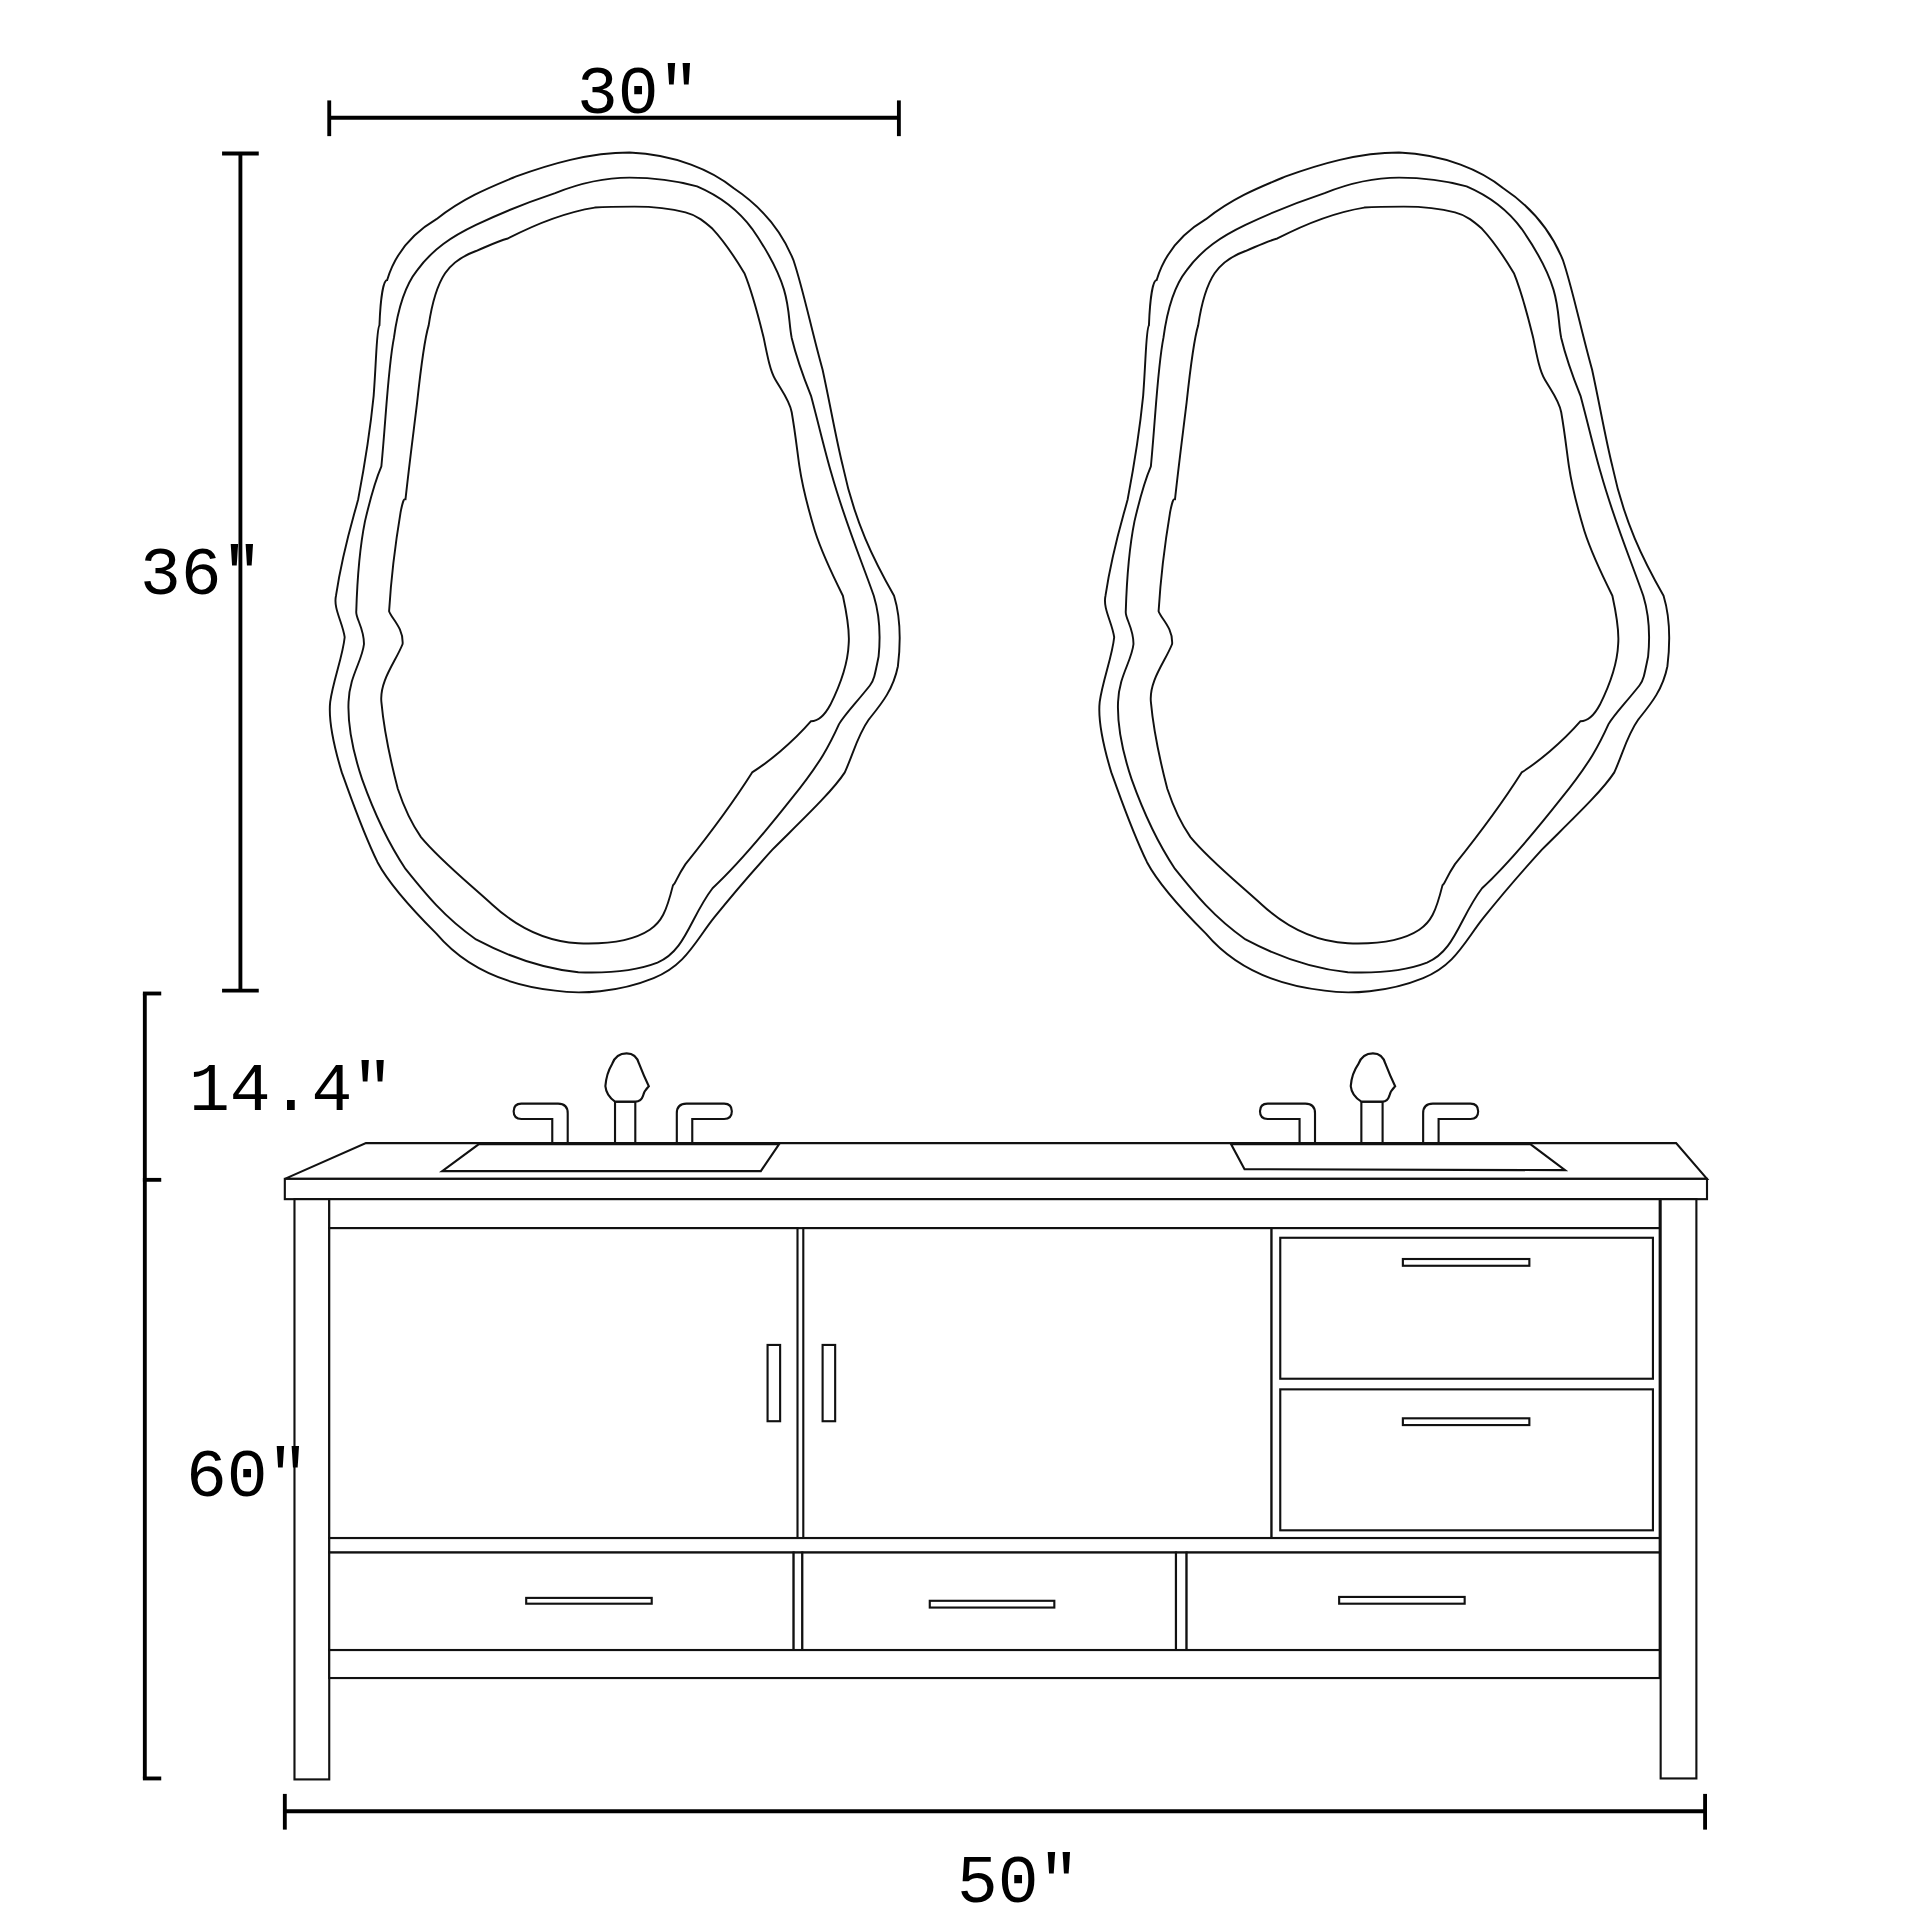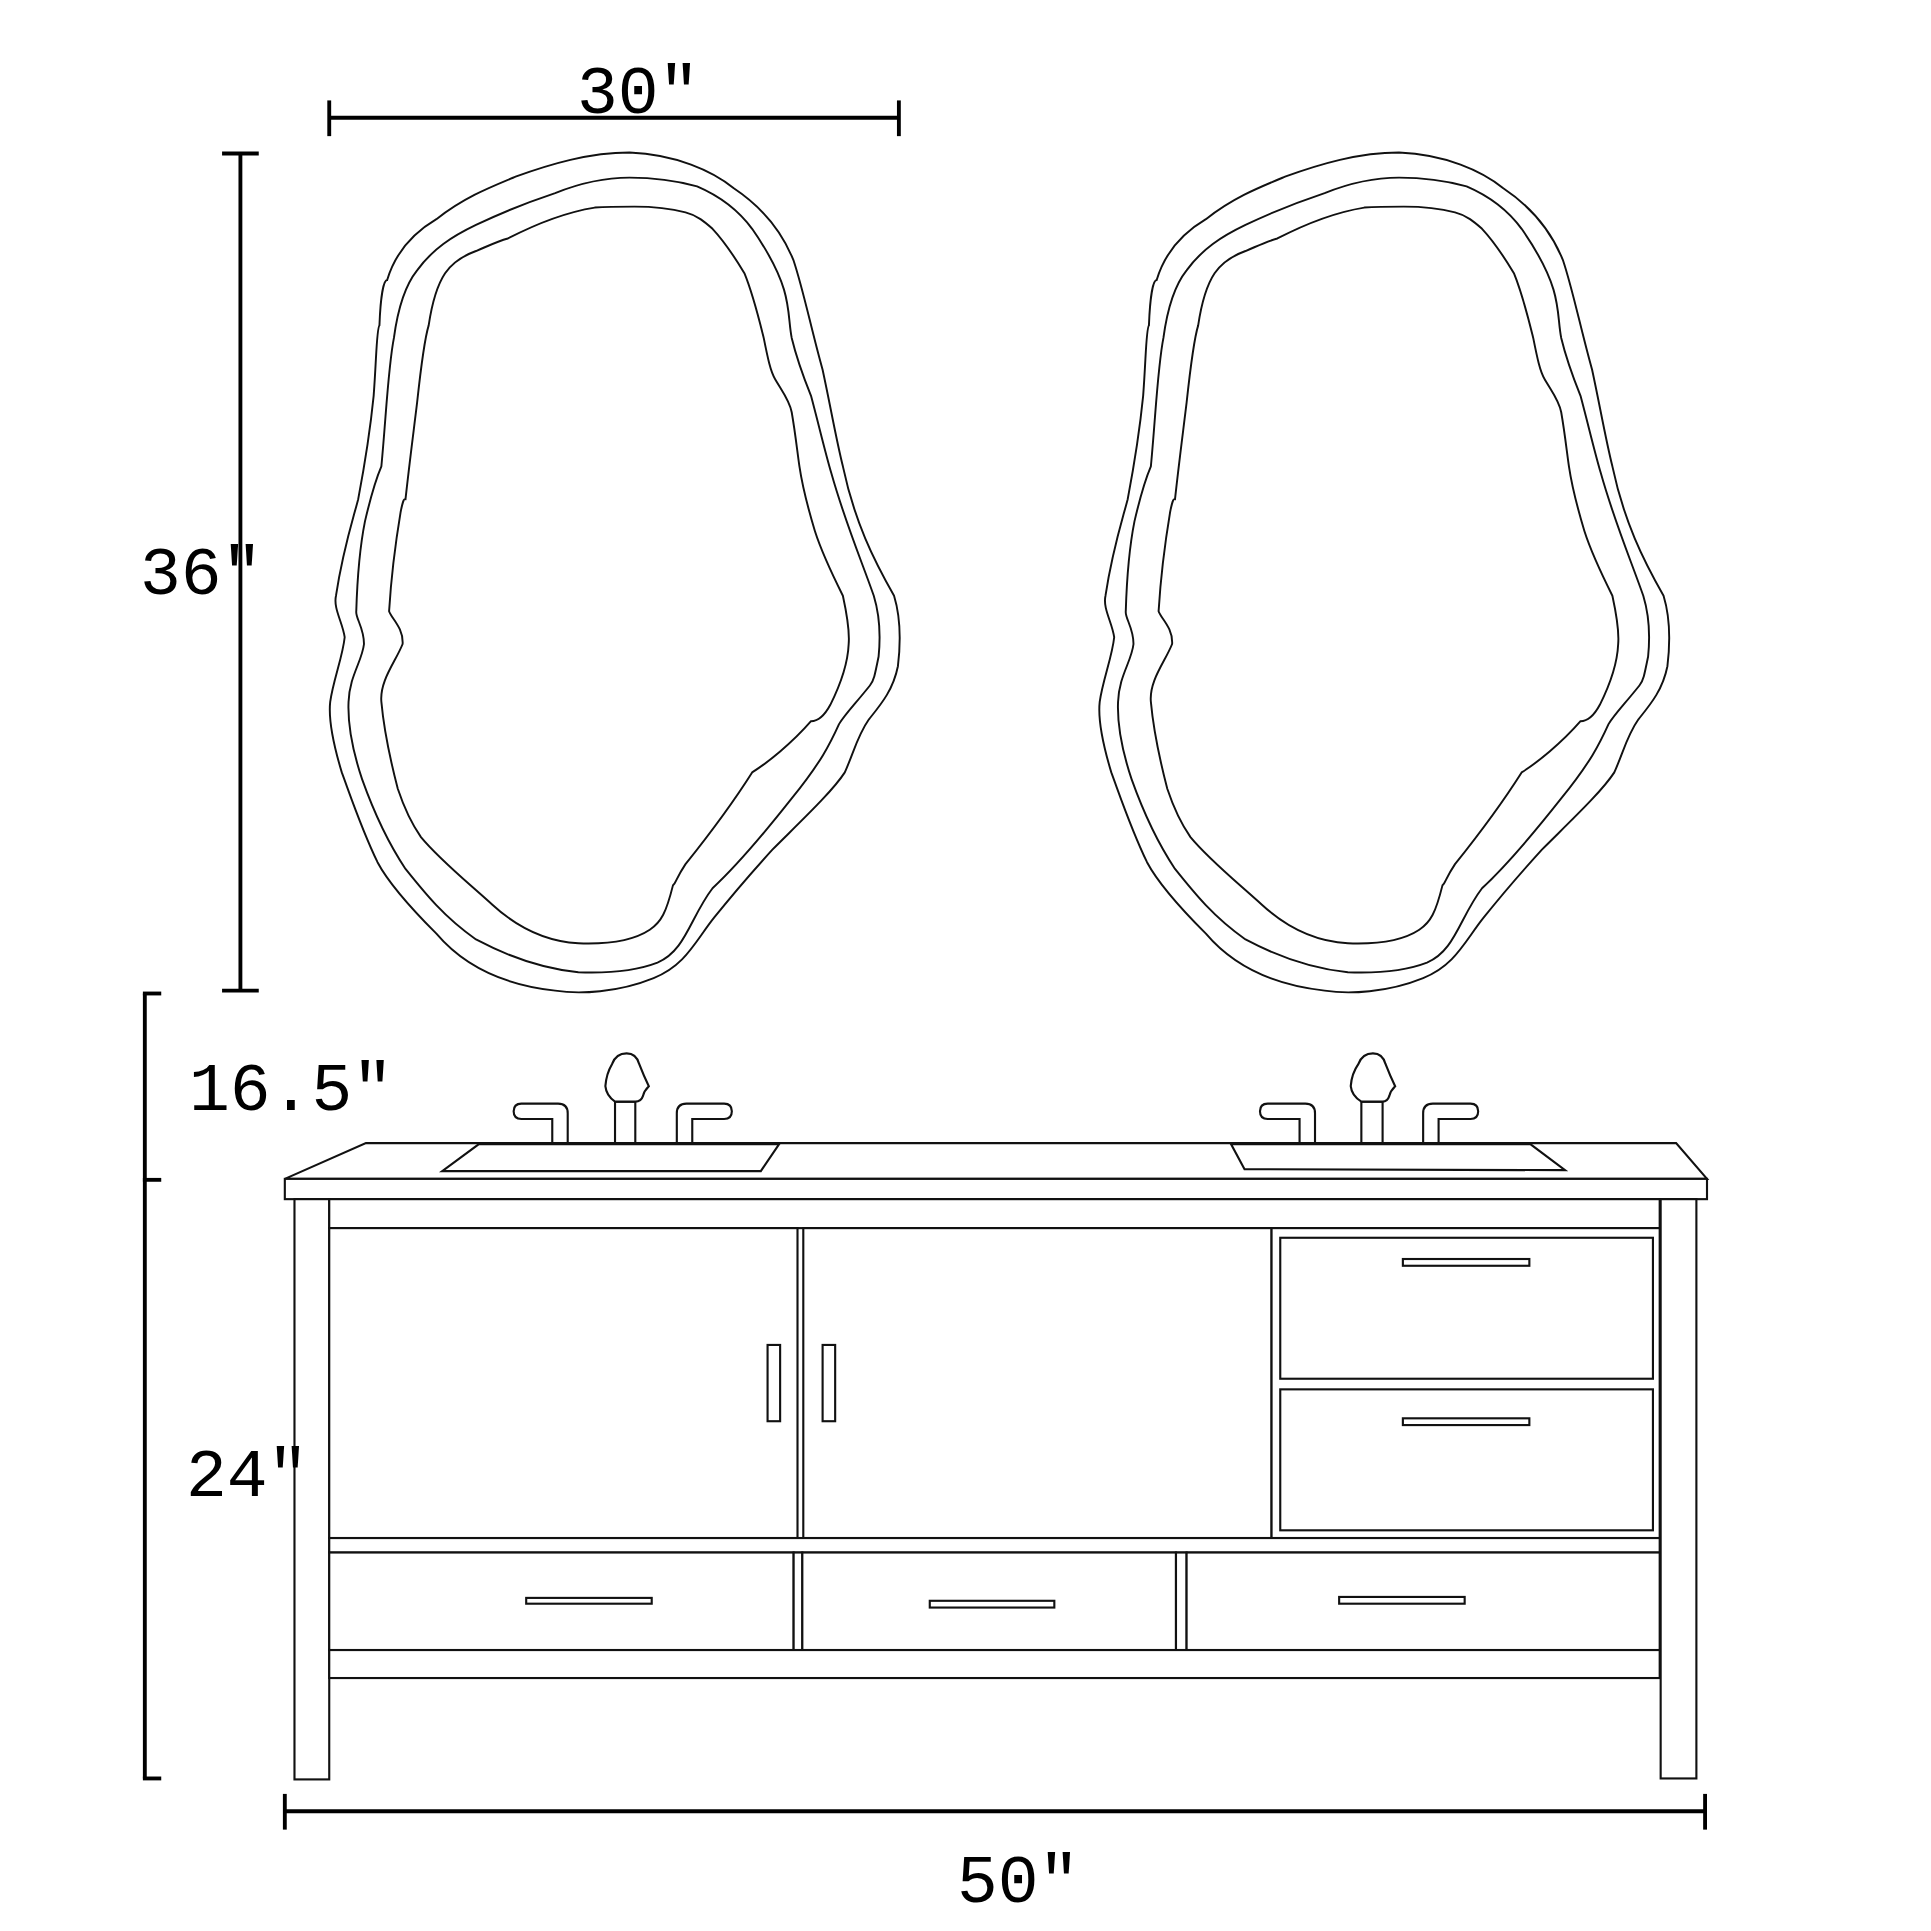--- a/index.html
+++ b/index.html
@@ -164,16 +164,16 @@
     <rect class="part" x="1218" y="1608" width="11" height="101"></rect>
     <rect class="part" x="1229" y="1608" width="490" height="101"></rect>
     <rect class="part" x="1387" y="1654" width="130" height="7"></rect>
 
     <rect class="part" x="341" y="1709" width="1378" height="29"></rect>
   </g>
 </svg>
 
 <div class="label" style="left:577px; top:61px;">30″</div>
 <div class="label" style="left:140px; top:542px;">36″</div>
-<div class="label" style="left:189px; top:1058px;">16.5″</div>
-<div class="label" style="left:186px; top:1444px;">24″</div>
+<div class="label" style="left:189px; top:1058px;">14.4″</div>
+<div class="label" style="left:186px; top:1444px;">60″</div>
 <div class="label" style="left:957px; top:1850px;">50″</div>
 
 
 </body></html>

